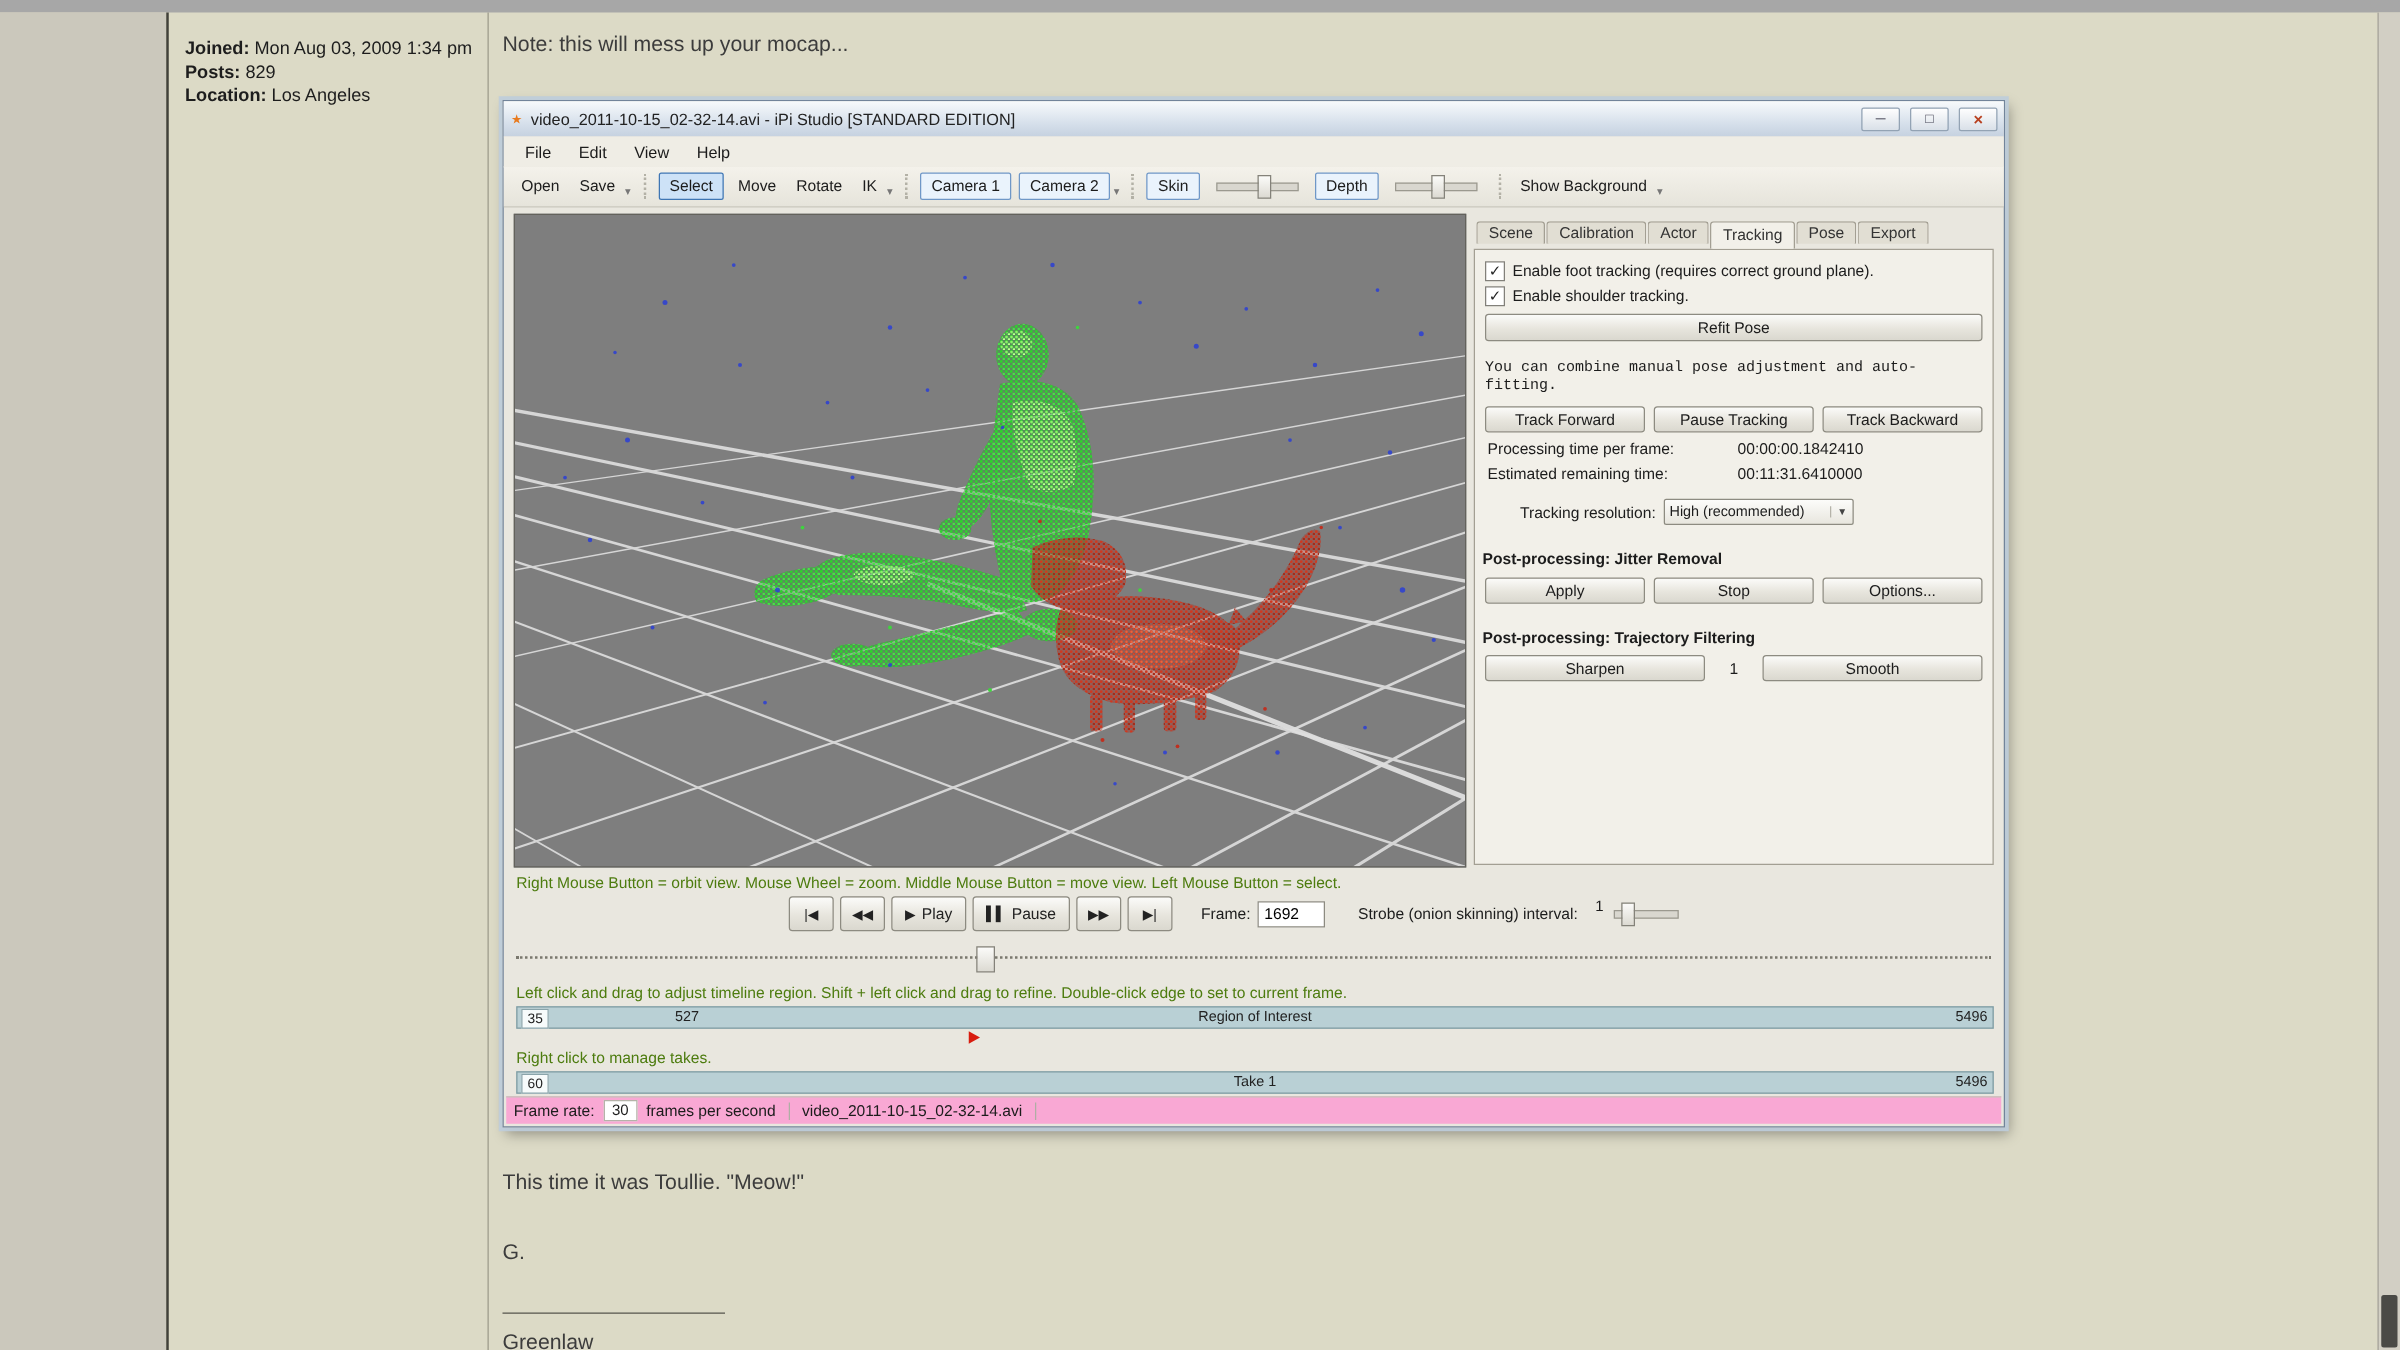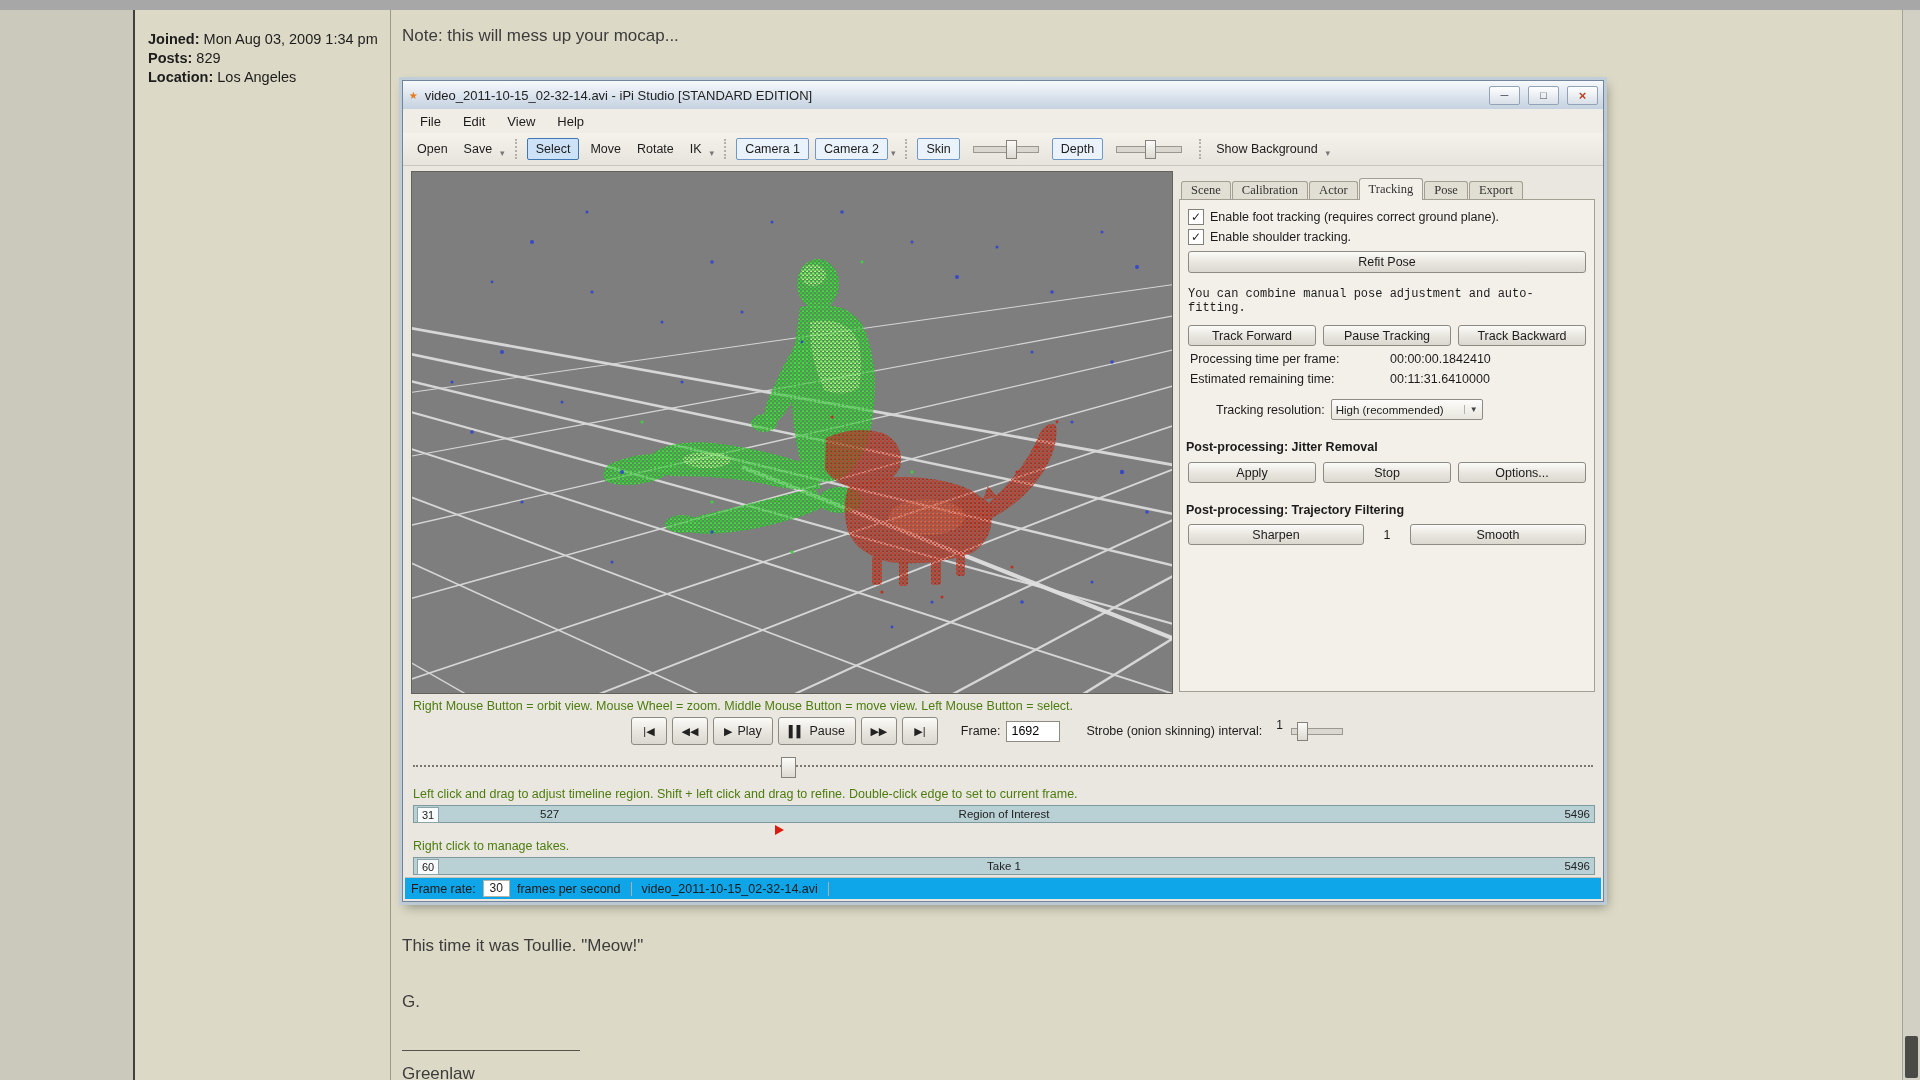--- a/index.html
+++ b/index.html
@@ -52,21 +52,21 @@
   .tb-slider .thumb{position:absolute;top:-7px;left:50%;width:9px;height:17px;
                     background:linear-gradient(#fbfbf9,#dcdad2);border:1px solid #84827a;}
   .tb-slider.depth .thumb{left:44%;}
   .tb-slider.strobe{width:50px;margin-left:8px;}
   .tb-slider.strobe .thumb{left:10%;}
 
   .viewport{position:absolute;left:8px;top:90px;width:760px;height:521px;border:1px solid #63625c;background:#7e7e7e;overflow:hidden;}
   .viewport svg{display:block;}
 
   .panel{position:absolute;left:776px;top:96px;width:416px;height:515px;}
-  .tabs{display:flex;height:22px;align-items:flex-end;padding-left:2px;position:relative;z-index:2;font-family:Liberation Serif, serif;}
+  .tabs{display:flex;height:22px;padding-left:2px;position:relative;z-index:2;}
   .tab{padding:0 9px;font-size:12.5px;background:#e1ded3;border:1px solid #a39f93;border-bottom:none;
        border-radius:3px 3px 0 0;margin-right:1px;color:#333;height:17px;line-height:17px;}
   .tab.active{background:#f2f0e9;height:21px;line-height:20px;margin-bottom:-1px;font-weight:normal;}
   .tabbox{position:absolute;top:22px;left:0;right:0;bottom:0;background:#f2f0e9;border:1px solid #a39f93;
           padding:8px 6px;box-sizing:border-box;}
   .chk-row{display:flex;align-items:center;gap:6px;margin:1px 0 4px 2px;font-size:12.5px;}
   .chk{width:14px;height:14px;background:#fff;border:1px solid #82807a;display:inline-flex;align-items:center;
        justify-content:center;flex:0 0 14px;}
   .chk i{font-style:normal;font-size:12px;line-height:1;color:#222;}
   .btn{display:inline-flex;align-items:center;justify-content:center;height:21px;box-sizing:border-box;
@@ -111,21 +111,21 @@
   .roi-bar{top:724px;}
   .take-bar{top:776px;}
   .cell{position:absolute;left:3px;top:1px;background:#f7fbfb;border:1px solid #8aa4aa;padding:0 4px;height:14px;
         line-height:14px;font-size:11px;}
   .roi-527{position:absolute;left:126px;top:2px;}
   .bar-center{position:absolute;left:0;right:0;text-align:center;top:2px;}
   .bar-end{position:absolute;right:4px;top:2px;}
   .playhead{position:absolute;left:372px;top:744px;width:0;height:0;
             border-left:9px solid #d81c0f;border-top:5px solid transparent;border-bottom:5px solid transparent;}
   .hint3{left:10px;top:758px;}
-  .statusbar{position:absolute;left:2px;right:2px;top:796px;height:21px;background:#0ea5e9;border-top:1px solid #c5c3b9;
+  .statusbar{position:absolute;left:2px;right:2px;top:796px;height:21px;background:#f9a8d4;border-top:1px solid #c5c3b9;
              display:flex;align-items:center;font-size:12.5px;padding-left:6px;}
   .sb-cell{background:#fff;border:1px solid #b5b3a9;padding:0 6px;margin:0 7px;height:15px;line-height:15px;font-size:12px;}
   .sb-sep{width:1px;height:14px;background:#b0aea4;margin:0 10px;}
 </style>
 </head>
 <body>
 
 <div class="screen">
   <div class="top-strip"></div>
   <div class="left-rail"></div>
@@ -404,21 +404,21 @@
         </span>
     </div>
 
     <div class="tl-track">
       <span class="tl-thumb"></span>
     </div>
 
     <div class="hint hint2">Left click and drag to adjust timeline region. Shift + left click and drag to refine. Double-click edge to set to current frame.</div>
 
     <div class="roi-bar">
-      <span class="cell">31</span>
+      <span class="cell">35</span>
       <span class="roi-527">527</span>
       <span class="bar-center">Region of Interest</span>
       <span class="bar-end">5496</span>
     </div>
 
     <div class="playhead"></div>
 
     <div class="hint hint3">Right click to manage takes.</div>
 
     <div class="take-bar">

